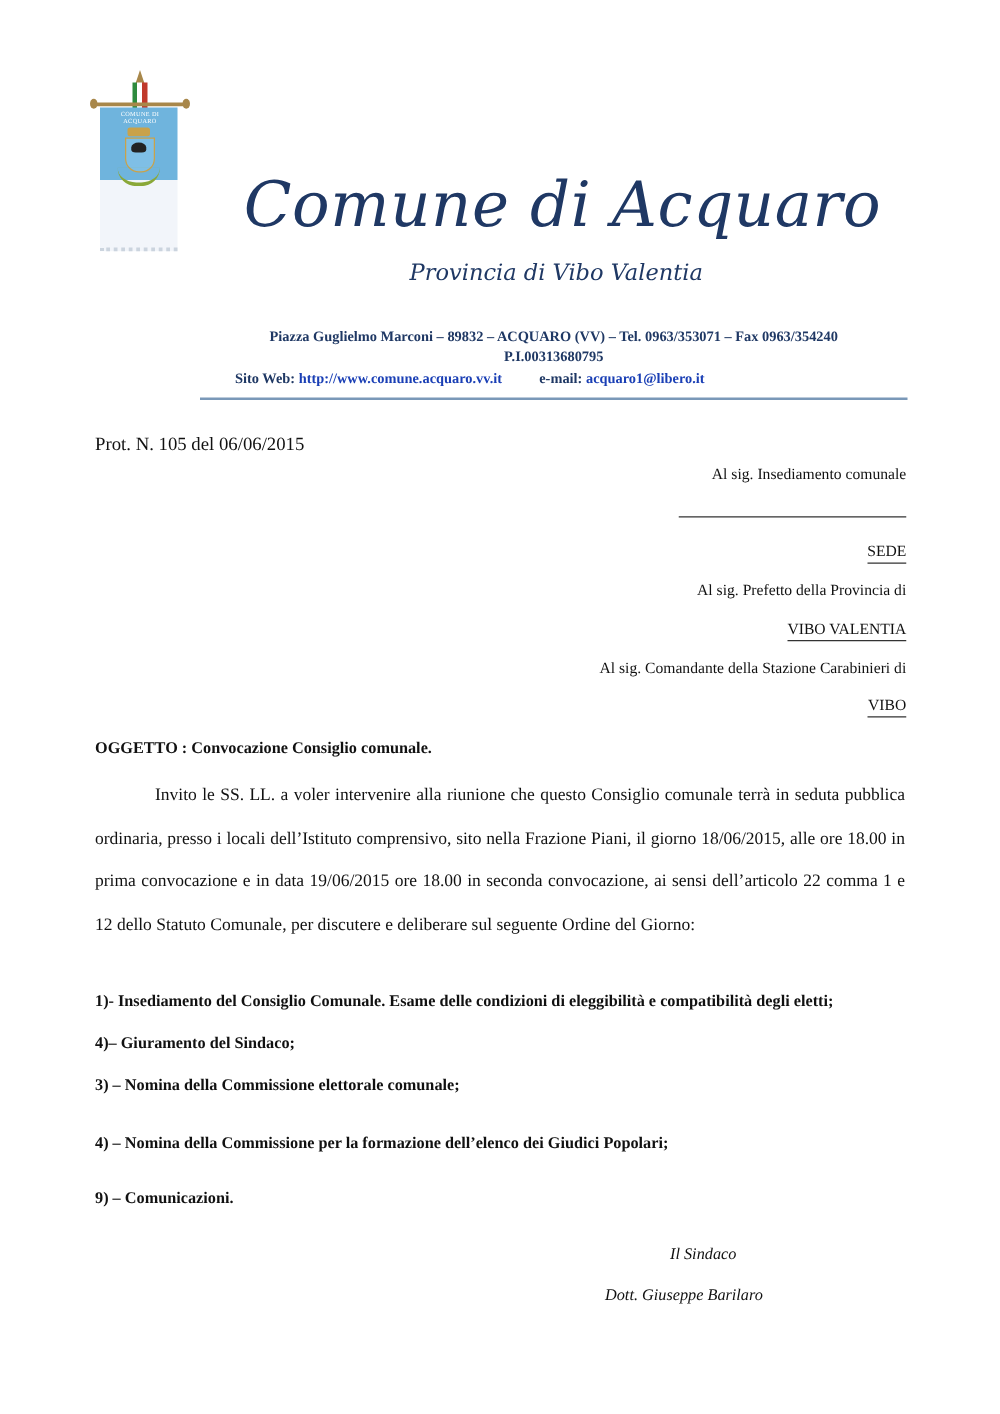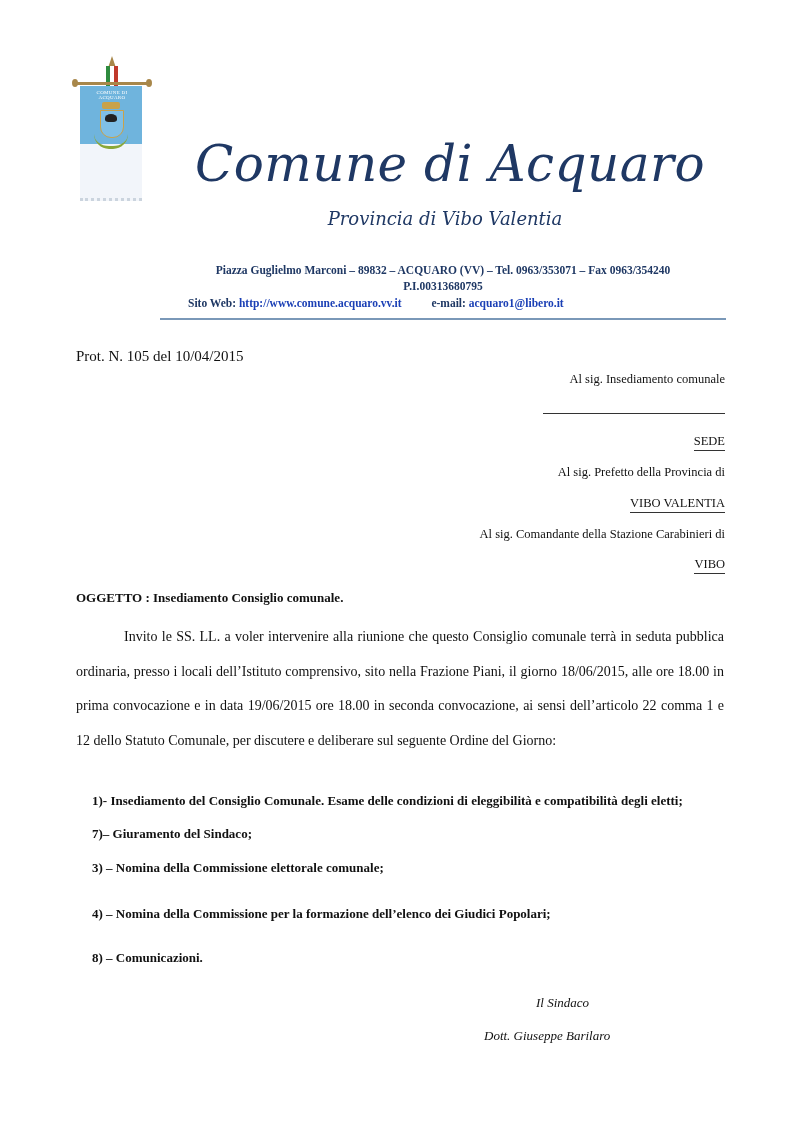--- a/index.html
+++ b/index.html
@@ -30,21 +30,21 @@
   .rule { left:160px; top:318px; width:566px; height:2px; background:#7a98b8; }
 
   
   .prot { left:76px; top:348px; font-size:15px; }
   .right { right:75px; text-align:right; font-size:12.5px; }
   .blankline { left:543px; top:413px; width:182px; height:1px; background:#333; }
   .ul { border-bottom:1.5px solid #333; padding-bottom:2px; }
   .oggetto { left:76px; top:590px; font-size:13px; font-weight:bold; }
   .para { left:76px; top:620px; width:648px; font-size:14px; line-height:34.5px; text-align:justify; }
   .para .indent { display:inline-block; width:48px; }
-  .item { left:76px; font-size:13px; font-weight:bold;margin-left:16px; }
+  .item { left:76px; font-size:13px; font-weight:bold; }
   .sign1 { left:536px; top:995px; font-size:13px; font-style:italic; }
   .sign2 { left:484px; top:1028px; font-size:13px; font-style:italic; }
 </style>
 </head>
 <body>
 
 <div class="abs banner">
   <div class="spear"></div>
   <div class="ribbon"></div>
   <div class="pole"></div>
@@ -67,34 +67,34 @@
 </div>
 <div class="abs web">
   <span>Sito Web:</span>
   <a>http://www.comune.acquaro.vv.it</a>
   <span style="display:inline-block;width:24px"></span>
   <span>e-mail:</span>
   <a>acquaro1@libero.it</a>
 </div>
 <div class="abs rule"></div>
 
-<div class="abs prot">Prot. N. 105  del 10/04/2015</div>
+<div class="abs prot">Prot. N. 105  del 06/06/2015</div>
 
 <div class="abs right" style="top:372px">Al sig. Insediamento comunale</div>
 <div class="abs blankline"></div>
 <div class="abs right" style="top:434px"><span class="ul">SEDE</span></div>
 <div class="abs right" style="top:465px">Al sig. Prefetto della Provincia di</div>
 <div class="abs right" style="top:496px"><span class="ul">VIBO VALENTIA</span></div>
 <div class="abs right" style="top:527px">Al sig. Comandante della Stazione Carabinieri di</div>
 <div class="abs right" style="top:557px"><span class="ul">VIBO</span></div>
 
-<div class="abs oggetto">OGGETTO  : Insediamento Consiglio comunale.</div>
+<div class="abs oggetto">OGGETTO  : Convocazione Consiglio comunale.</div>
 
 <div class="abs para"><span class="indent"></span><span>Invito le SS. LL. a voler intervenire alla riunione che questo Consiglio comunale terrà in seduta pubblica ordinaria, presso i locali dell’Istituto comprensivo, sito nella Frazione Piani, il giorno 18/06/2015, alle ore 18.00 in prima convocazione e in data 19/06/2015 ore 18.00 in seconda convocazione, ai sensi dell’articolo 22 comma 1 e 12 dello Statuto Comunale, per discutere e deliberare sul seguente  Ordine del Giorno:</span></div>
 
 <div class="abs item" style="top:793px">1)- Insediamento del Consiglio Comunale. Esame delle condizioni di eleggibilità e compatibilità degli eletti;</div>
-<div class="abs item" style="top:826px">7)– Giuramento del Sindaco;</div>
+<div class="abs item" style="top:826px">4)– Giuramento del Sindaco;</div>
 <div class="abs item" style="top:860px">3) – Nomina della Commissione elettorale comunale;</div>
 <div class="abs item" style="top:906px">4) – Nomina della Commissione per la formazione dell’elenco dei Giudici Popolari;</div>
-<div class="abs item" style="top:950px">8) – Comunicazioni.</div>
+<div class="abs item" style="top:950px">9) – Comunicazioni.</div>
 
 <div class="abs sign1">Il Sindaco</div>
 <div class="abs sign2">Dott. Giuseppe Barilaro</div>
 
 </body></html>

